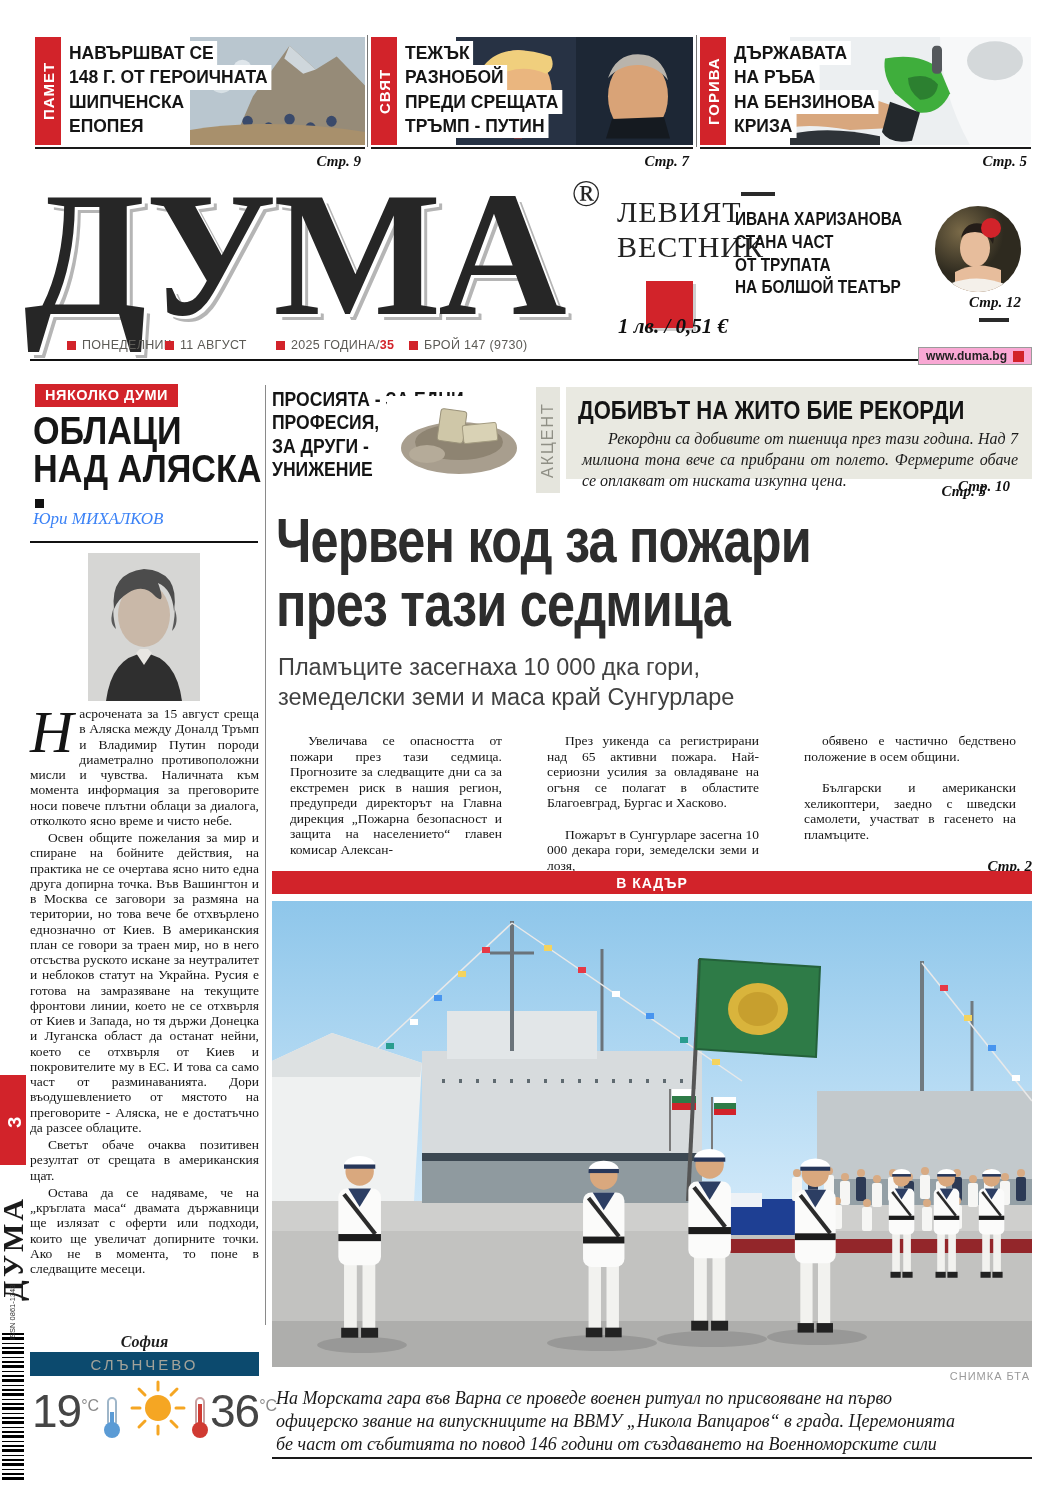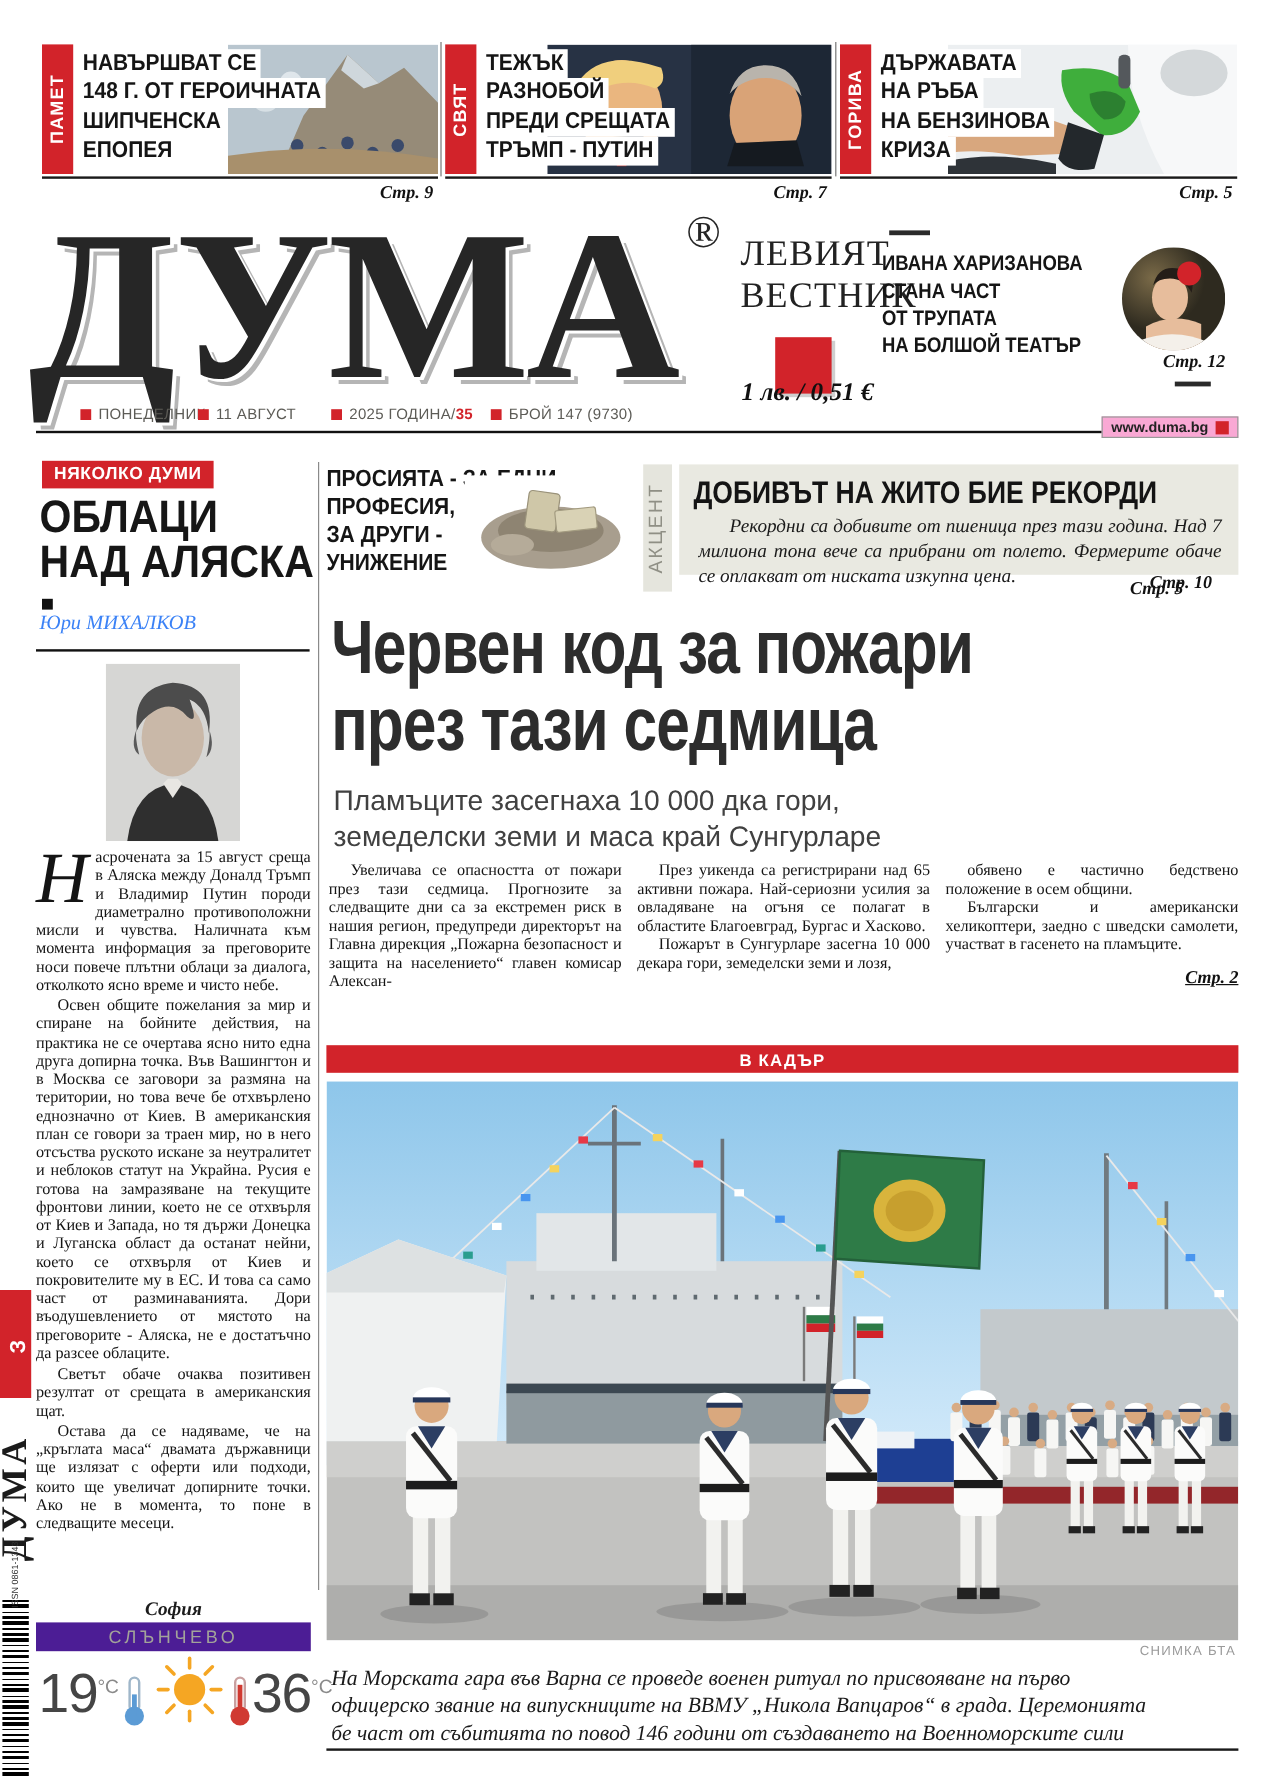--- a/index.html
+++ b/index.html
@@ -61,21 +61,21 @@
   #op-author{position:absolute;left:33px;top:509px;font-style:italic;font-size:17px;color:#3b82f6;}
   #op-rule{position:absolute;left:30px;top:541px;width:228px;height:2px;background:#111;}
   #op-photo{position:absolute;left:88px;top:553px;width:112px;height:148px;overflow:hidden;}
   #op-text{position:absolute;left:30px;top:706px;width:229px;text-align:justify;
            font-size:13.5px;line-height:1.13;color:#141414;}
   #op-text p{margin:0 0 2px;text-indent:18px;}
   #op-text p.first{text-indent:0;}
   .dropcap{float:left;font-size:60px;line-height:46px;font-style:italic;margin:3px 6px 0 0;color:#141414;}
   #city{position:absolute;left:30px;top:1333px;width:229px;text-align:center;
         font-style:italic;font-weight:bold;font-size:16px;}
-  #cond{position:absolute;left:30px;top:1352px;width:229px;height:24px;background:#4c1d95;
+  #cond{position:absolute;left:30px;top:1352px;width:229px;height:24px;background:#0c4a6e;
         display:flex;align-items:center;justify-content:center;font-family:"Liberation Sans",sans-serif;
         font-size:15px;letter-spacing:3px;color:#a3a39a;}
   .wnum{position:absolute;font-family:"Liberation Sans",sans-serif;font-size:46px;color:#454545;letter-spacing:-1px;}
   .wnum sup{font-size:16px;color:#8a8a8a;letter-spacing:0;}
   
   #edge-red{position:absolute;left:0;top:1075px;width:26px;height:90px;background:#d2232a;
             display:flex;align-items:flex-end;justify-content:center;padding-bottom:4px;box-sizing:border-box;
             writing-mode:vertical-rl;transform:rotate(180deg);color:#fff;
             font-family:"Liberation Sans",sans-serif;font-weight:bold;font-size:18px;}
   #edge-logo{position:absolute;left:-2px;top:1168px;width:30px;height:160px;
@@ -102,21 +102,21 @@
   #ak-sum{font-style:italic;font-size:16px;line-height:1.3;text-align:justify;color:#1a1a1a;
           margin:3px 14px 0 16px;text-indent:26px;}
   #ak-page{position:absolute;right:72px;top:483px;}
   
   #headline{position:absolute;left:276px;top:508px;font-family:"Liberation Sans",sans-serif;
             font-weight:800;font-size:63px;line-height:1.02;color:#2d2d2d;letter-spacing:-1px;}
   #subhead{position:absolute;left:278px;top:652px;font-family:"Liberation Sans",sans-serif;
            font-size:23.5px;line-height:1.28;color:#414141;}
   #bodycols{position:absolute;left:274px;top:717px;width:758px;display:flex;gap:13px;}
   .bcol{flex:1;text-align:justify;font-size:13.5px;line-height:1.15;color:#141414;}
-  .bcol p{margin:0;text-indent:18px;}
+  .bcol p{margin:16px;text-indent:18px;}
   .bcol .pagenum{text-align:right;margin-top:12px;text-decoration:underline;}
   
   #banner{position:absolute;left:272px;top:871px;width:760px;height:23px;background:#d2232a;color:#fff;
           display:flex;align-items:center;justify-content:center;font-family:"Liberation Sans",sans-serif;
           font-weight:bold;font-size:14px;letter-spacing:1px;}
   #photo{position:absolute;left:272px;top:901px;width:760px;height:466px;overflow:hidden;}
   #credit{position:absolute;right:28px;top:1370px;font-family:"Liberation Sans",sans-serif;
           font-size:11px;letter-spacing:1px;color:#9a9a9a;}
   #caption{position:absolute;left:276px;top:1387px;width:700px;font-style:italic;font-size:18px;
            line-height:1.28;color:#1a1a1a;}

